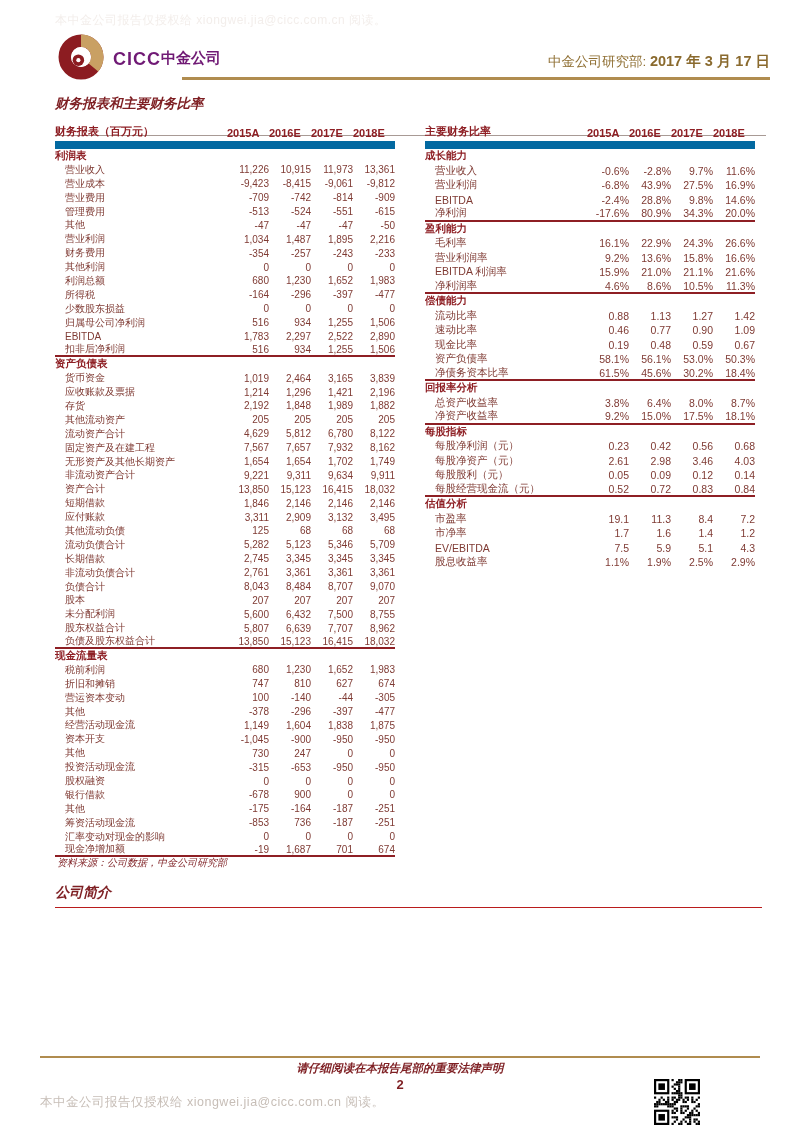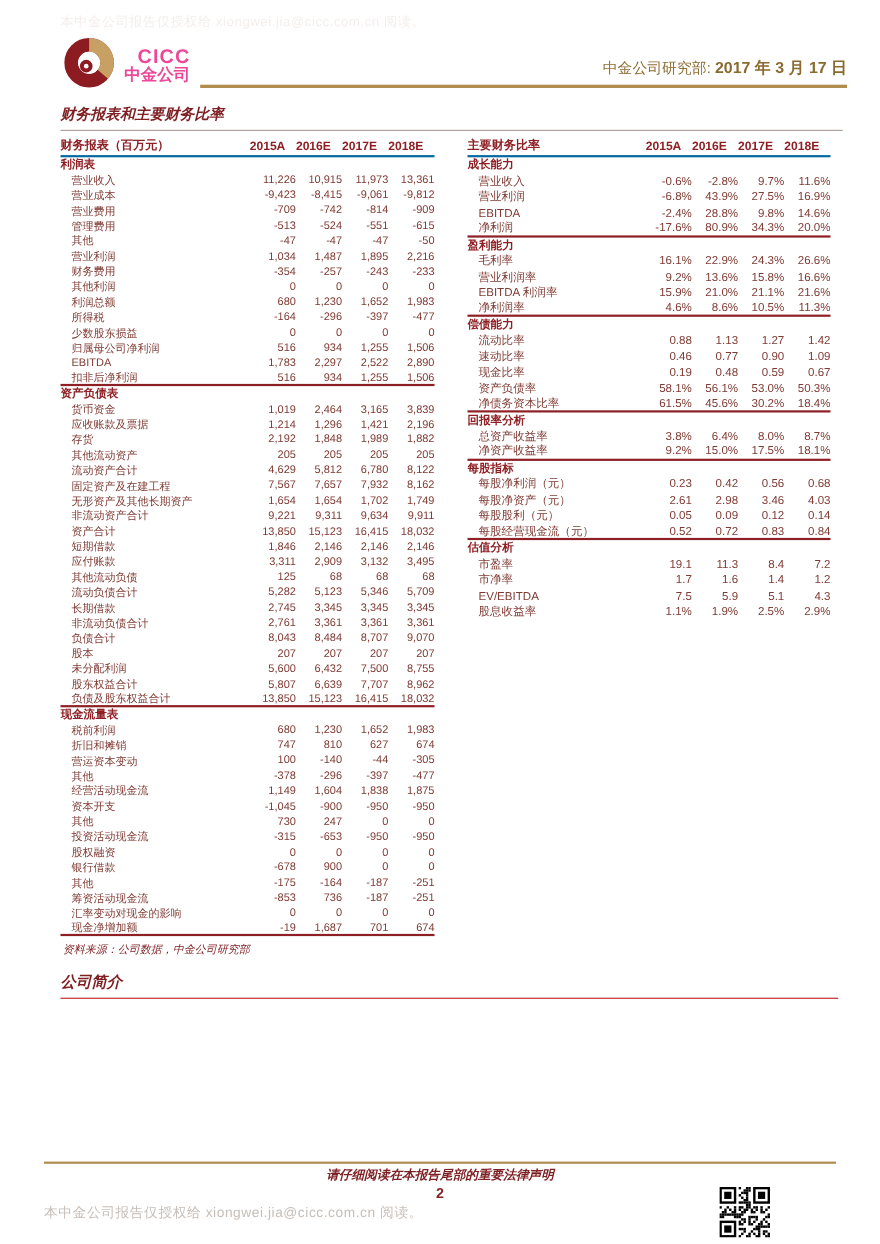--- a/index.html
+++ b/index.html
@@ -6,38 +6,38 @@
   html,body { background:#ffffff; }
   .page {
     position:relative; width:800px; height:1131px; margin:0 auto;
     background:#ffffff; overflow:hidden;
     font-family:"Liberation Sans", sans-serif;
   }
   
   .wm-top { position:absolute; left:55px; top:12px; font-size:12px; color:#f3eeeb; letter-spacing:.5px; }
   
   .logo { position:absolute; left:58px; top:34px; display:flex; align-items:center; gap:9px; }
-  .logo-txt { display:flex; flex-direction:column; line-height:1.05; color:#ec4899; font-weight:bold;text-align:right; }
+  .logo-txt { display:flex; line-height:1.05; color:#701a75; font-weight:bold;text-align:right; }
   .logo-txt .en { font-size:18px; letter-spacing:1px; }
   .logo-txt .cn { font-size:15px; }
   .hdr-right { position:absolute; right:30px; top:52px; font-size:13.5px; color:#8f6f33; }
   .hdr-right b { font-size:14.5px; color:#8a6a2e; }
   .header-rule { position:absolute; left:182px; right:30px; top:77px; height:2.5px; background:#b08c4f; }
   
   .sec-title {
     position:absolute; left:55px; right:34px; top:95px;
     font-family:"Liberation Serif", serif; font-style:italic; font-weight:bold;
-    font-size:13.5px; color:#7e1f23; padding-bottom:5px; border-bottom:1px solid #a89a95;
+    font-size:13.5px; color:#7e1f23; padding-bottom:22px; border-bottom:1px solid #a89a95;
   }
   
   .tables { position:absolute; left:55px; top:124px; display:flex; gap:30px; }
   .lt { width:340px; } .rt { width:330px; }
   .t-head {
     display:flex; align-items:flex-end; padding-bottom:2px;
-    border-bottom:2px solid #0369a1; font-weight:bold; color:#8e1f24; font-size:11px;
+    border-bottom:8px solid #0369a1; font-weight:bold; color:#8e1f24; font-size:11px;
   }
   .t-title { flex:1; }
   .t-col { width:42px; text-align:left; }
   .t-row { display:flex; align-items:center; height:13.9px; font-size:10px; color:#7f3a33; }
   .rt .t-row { height:14.5px; font-size:10.5px;align-items:center; }
   .t-row .lbl { flex:1; padding-left:10px; white-space:nowrap; overflow:hidden; }
   .t-row .val { width:42px; text-align:right; }
   .t-section .lbl { padding-left:0; font-weight:bold; color:#8e1f24; font-size:10.5px; }
   .t-rule { border-bottom:2px solid #8e1f24; }
   

